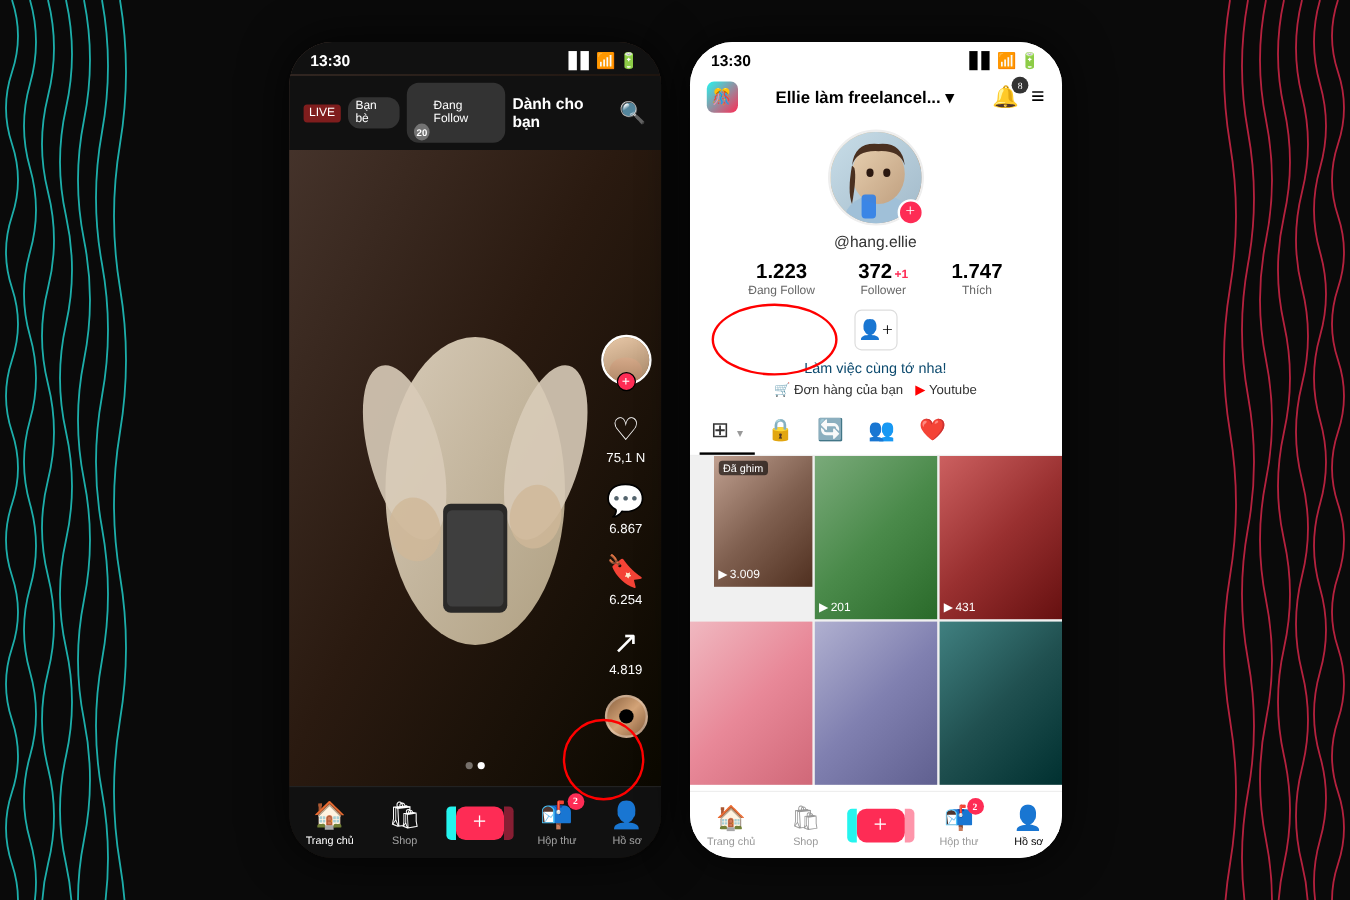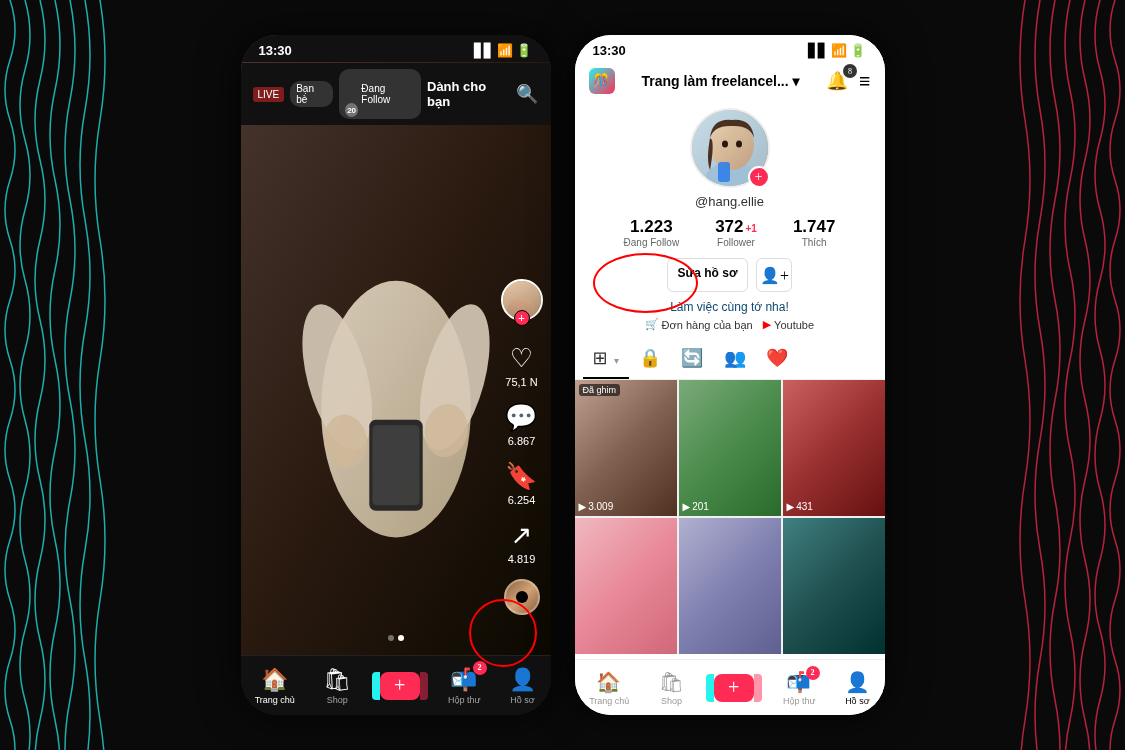--- a/index.html
+++ b/index.html
@@ -549,21 +549,21 @@
       background: #f0f0f0;
     }
 
     .video-thumb {
       aspect-ratio: 9/12;
       background: #888;
       position: relative;
       overflow: hidden;
     }
 
-    .video-thumb-1 { background: linear-gradient(135deg, #c0a090, #806050, #503020); }
+    .video-thumb-1 { background: linear-gradient(135deg, #c0a090, #806050, #503020); margin-left: 20px; }
     .video-thumb-2 { background: linear-gradient(135deg, #7aaa7a, #4a8a4a, #2a6a2a); }
     .video-thumb-3 { background: linear-gradient(135deg, #cc6060, #993030, #661010); }
     .video-thumb-4 { background: linear-gradient(135deg, #f0b8c0, #e88898, #d06878); }
     .video-thumb-5 { background: linear-gradient(135deg, #b0b0d0, #8080b0, #606090); }
     .video-thumb-6 { background: linear-gradient(135deg, #408080, #205050, #003030); }
 
     .thumb-badge {
       position: absolute;
       top: 4px;
       left: 4px;
@@ -891,21 +891,21 @@
           <span>📶</span>
           <span>🔋</span>
         </div>
       </div>
 
       <div class="phone-right profile-top-bar">
         <div class="profile-icon-wrap">
           <span style="font-size:13px;">🎊</span>
         </div>
         <div class="profile-username-top">
-          <span>Trang làm freelancel...</span>
+          <span>Ellie làm freelancel...</span>
           <span>▾</span>
         </div>
         <div class="profile-top-icons">
           <div style="position:relative;">
             <span style="font-size:18px;">🔔</span>
             <span class="notif-small">8</span>
           </div>
           <span style="font-size:20px;font-weight:700;">≡</span>
         </div>
       </div>
@@ -961,21 +961,20 @@
           </div>
           <div class="stat-item">
             <div class="stat-num">
               <span>1.747</span>
             </div>
             <div class="stat-label">Thích</div>
           </div>
         </div>
 
         <div class="profile-buttons">
-          <div class="profile-btn">Sửa hồ sơ</div>
           <div class="profile-btn-add">
             <span>👤+</span>
           </div>
         </div>
 
         <div class="profile-bio">Làm việc cùng tớ nha!</div>
 
         <div class="profile-links">
           <div class="link-item">
             <span>🛒</span>

